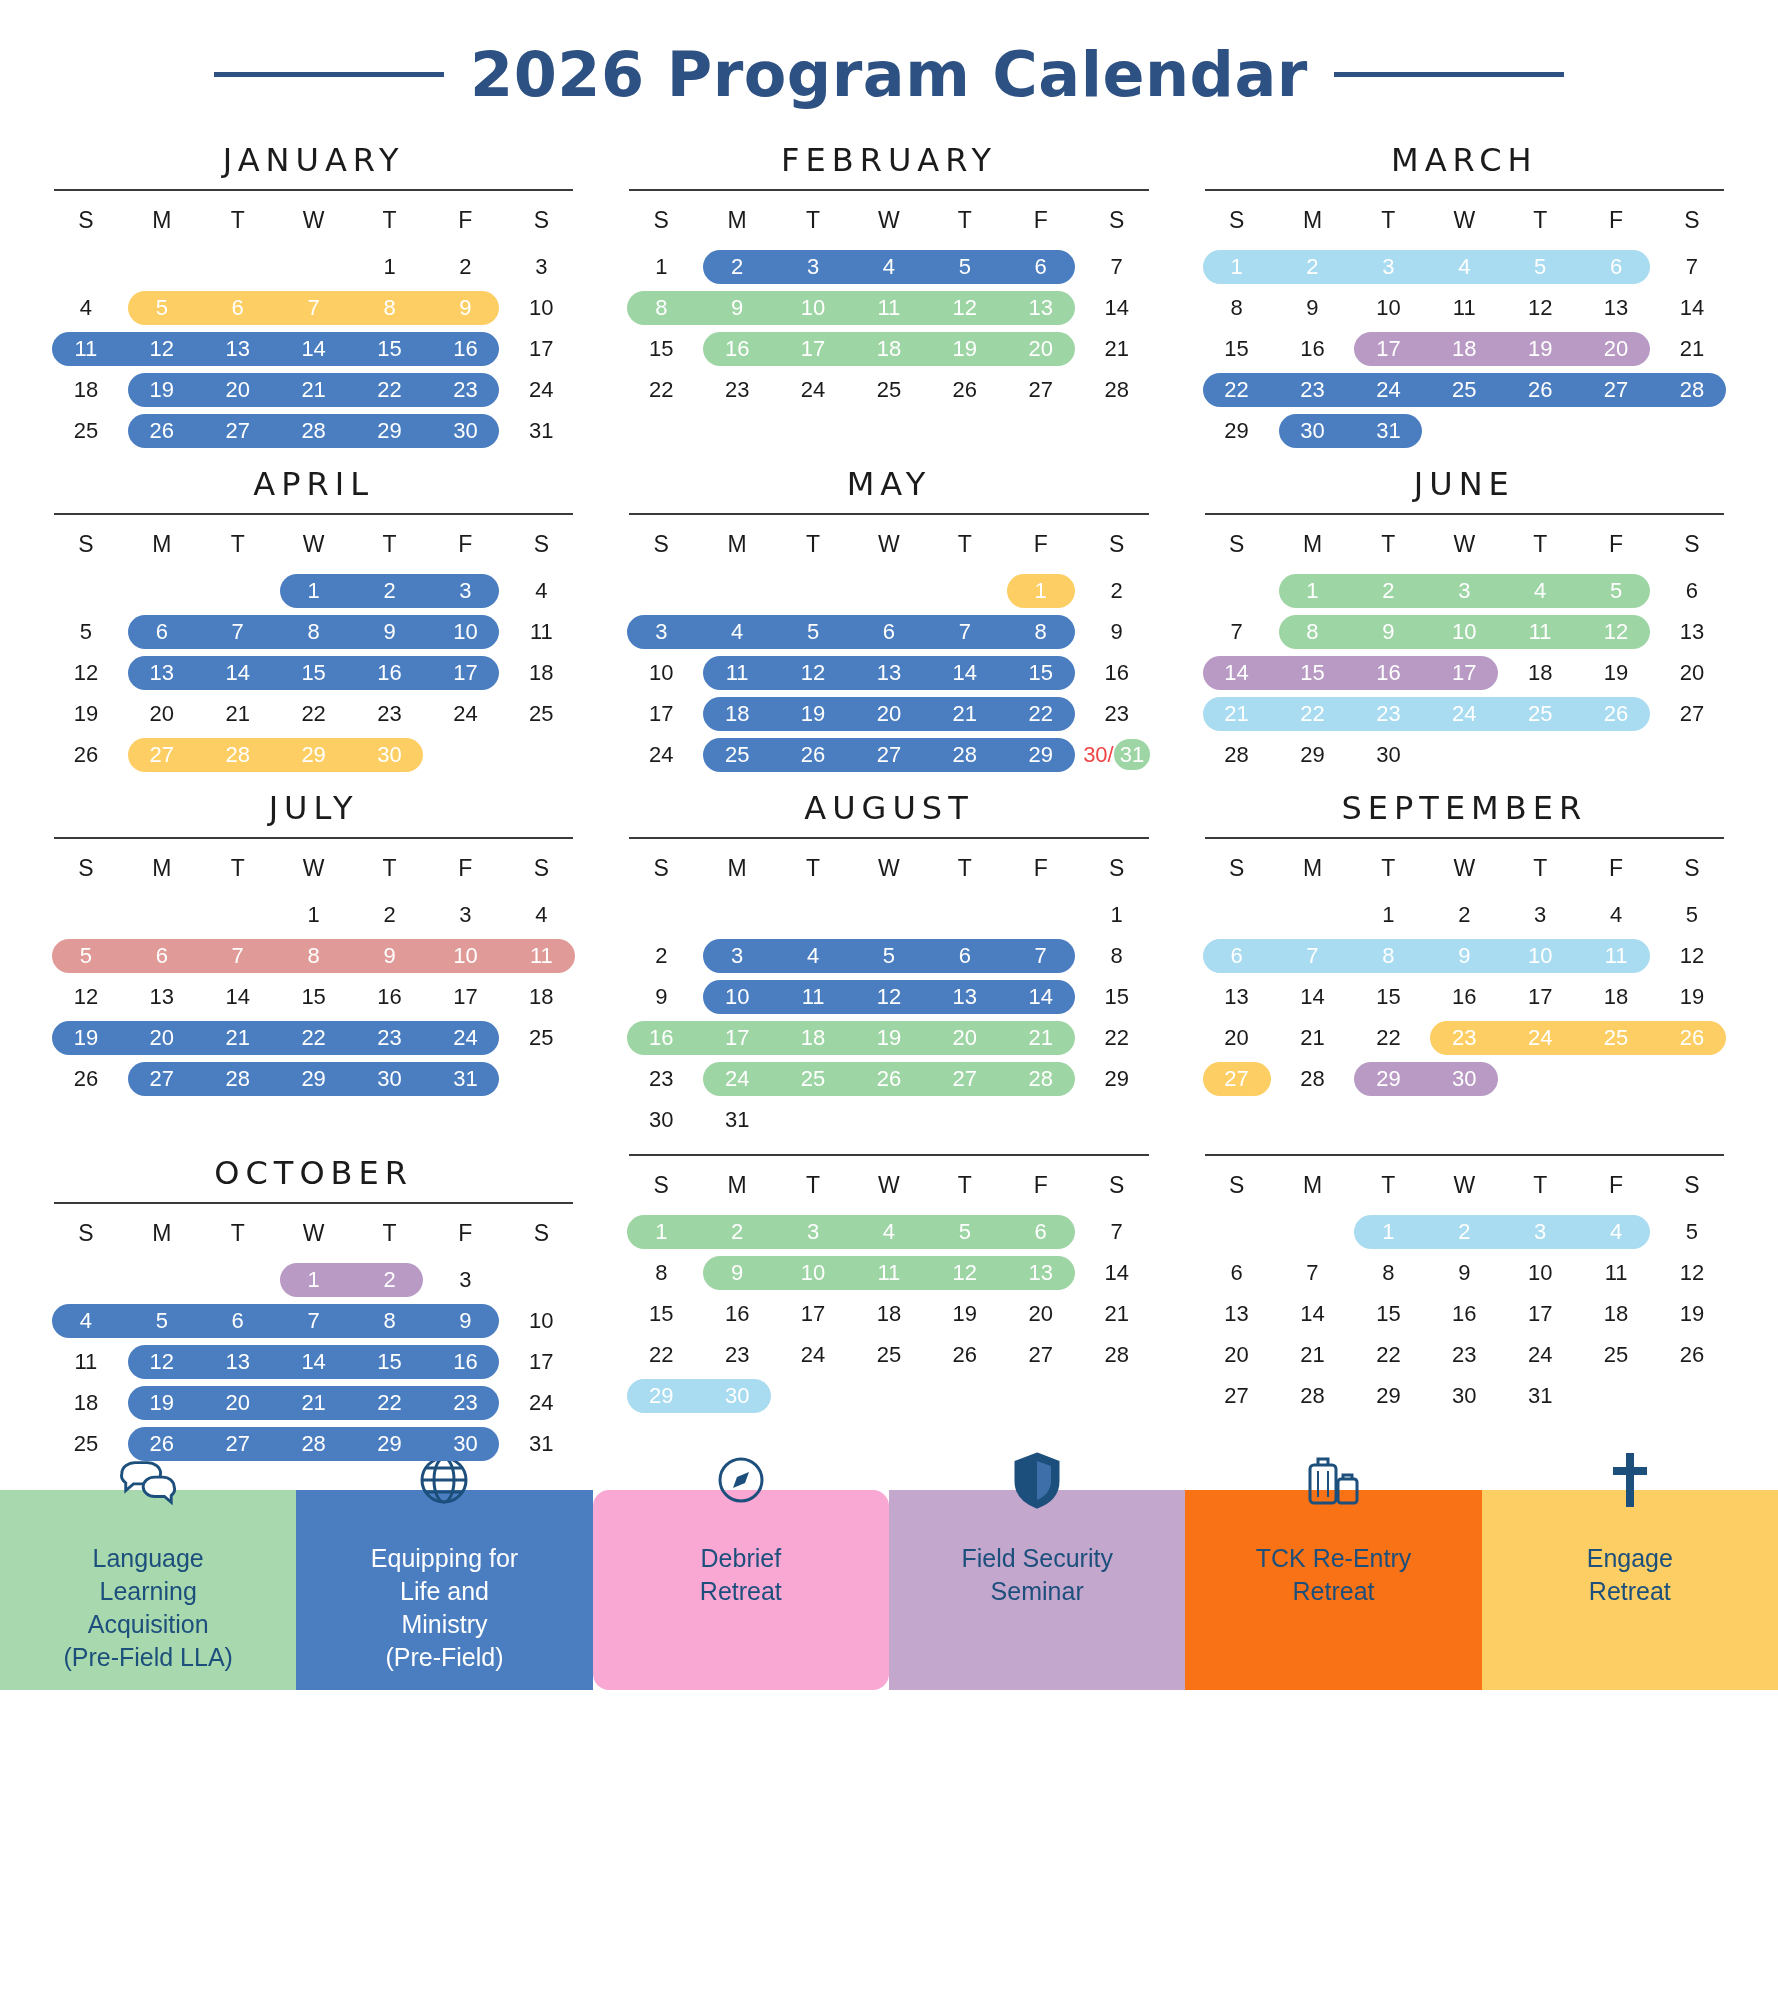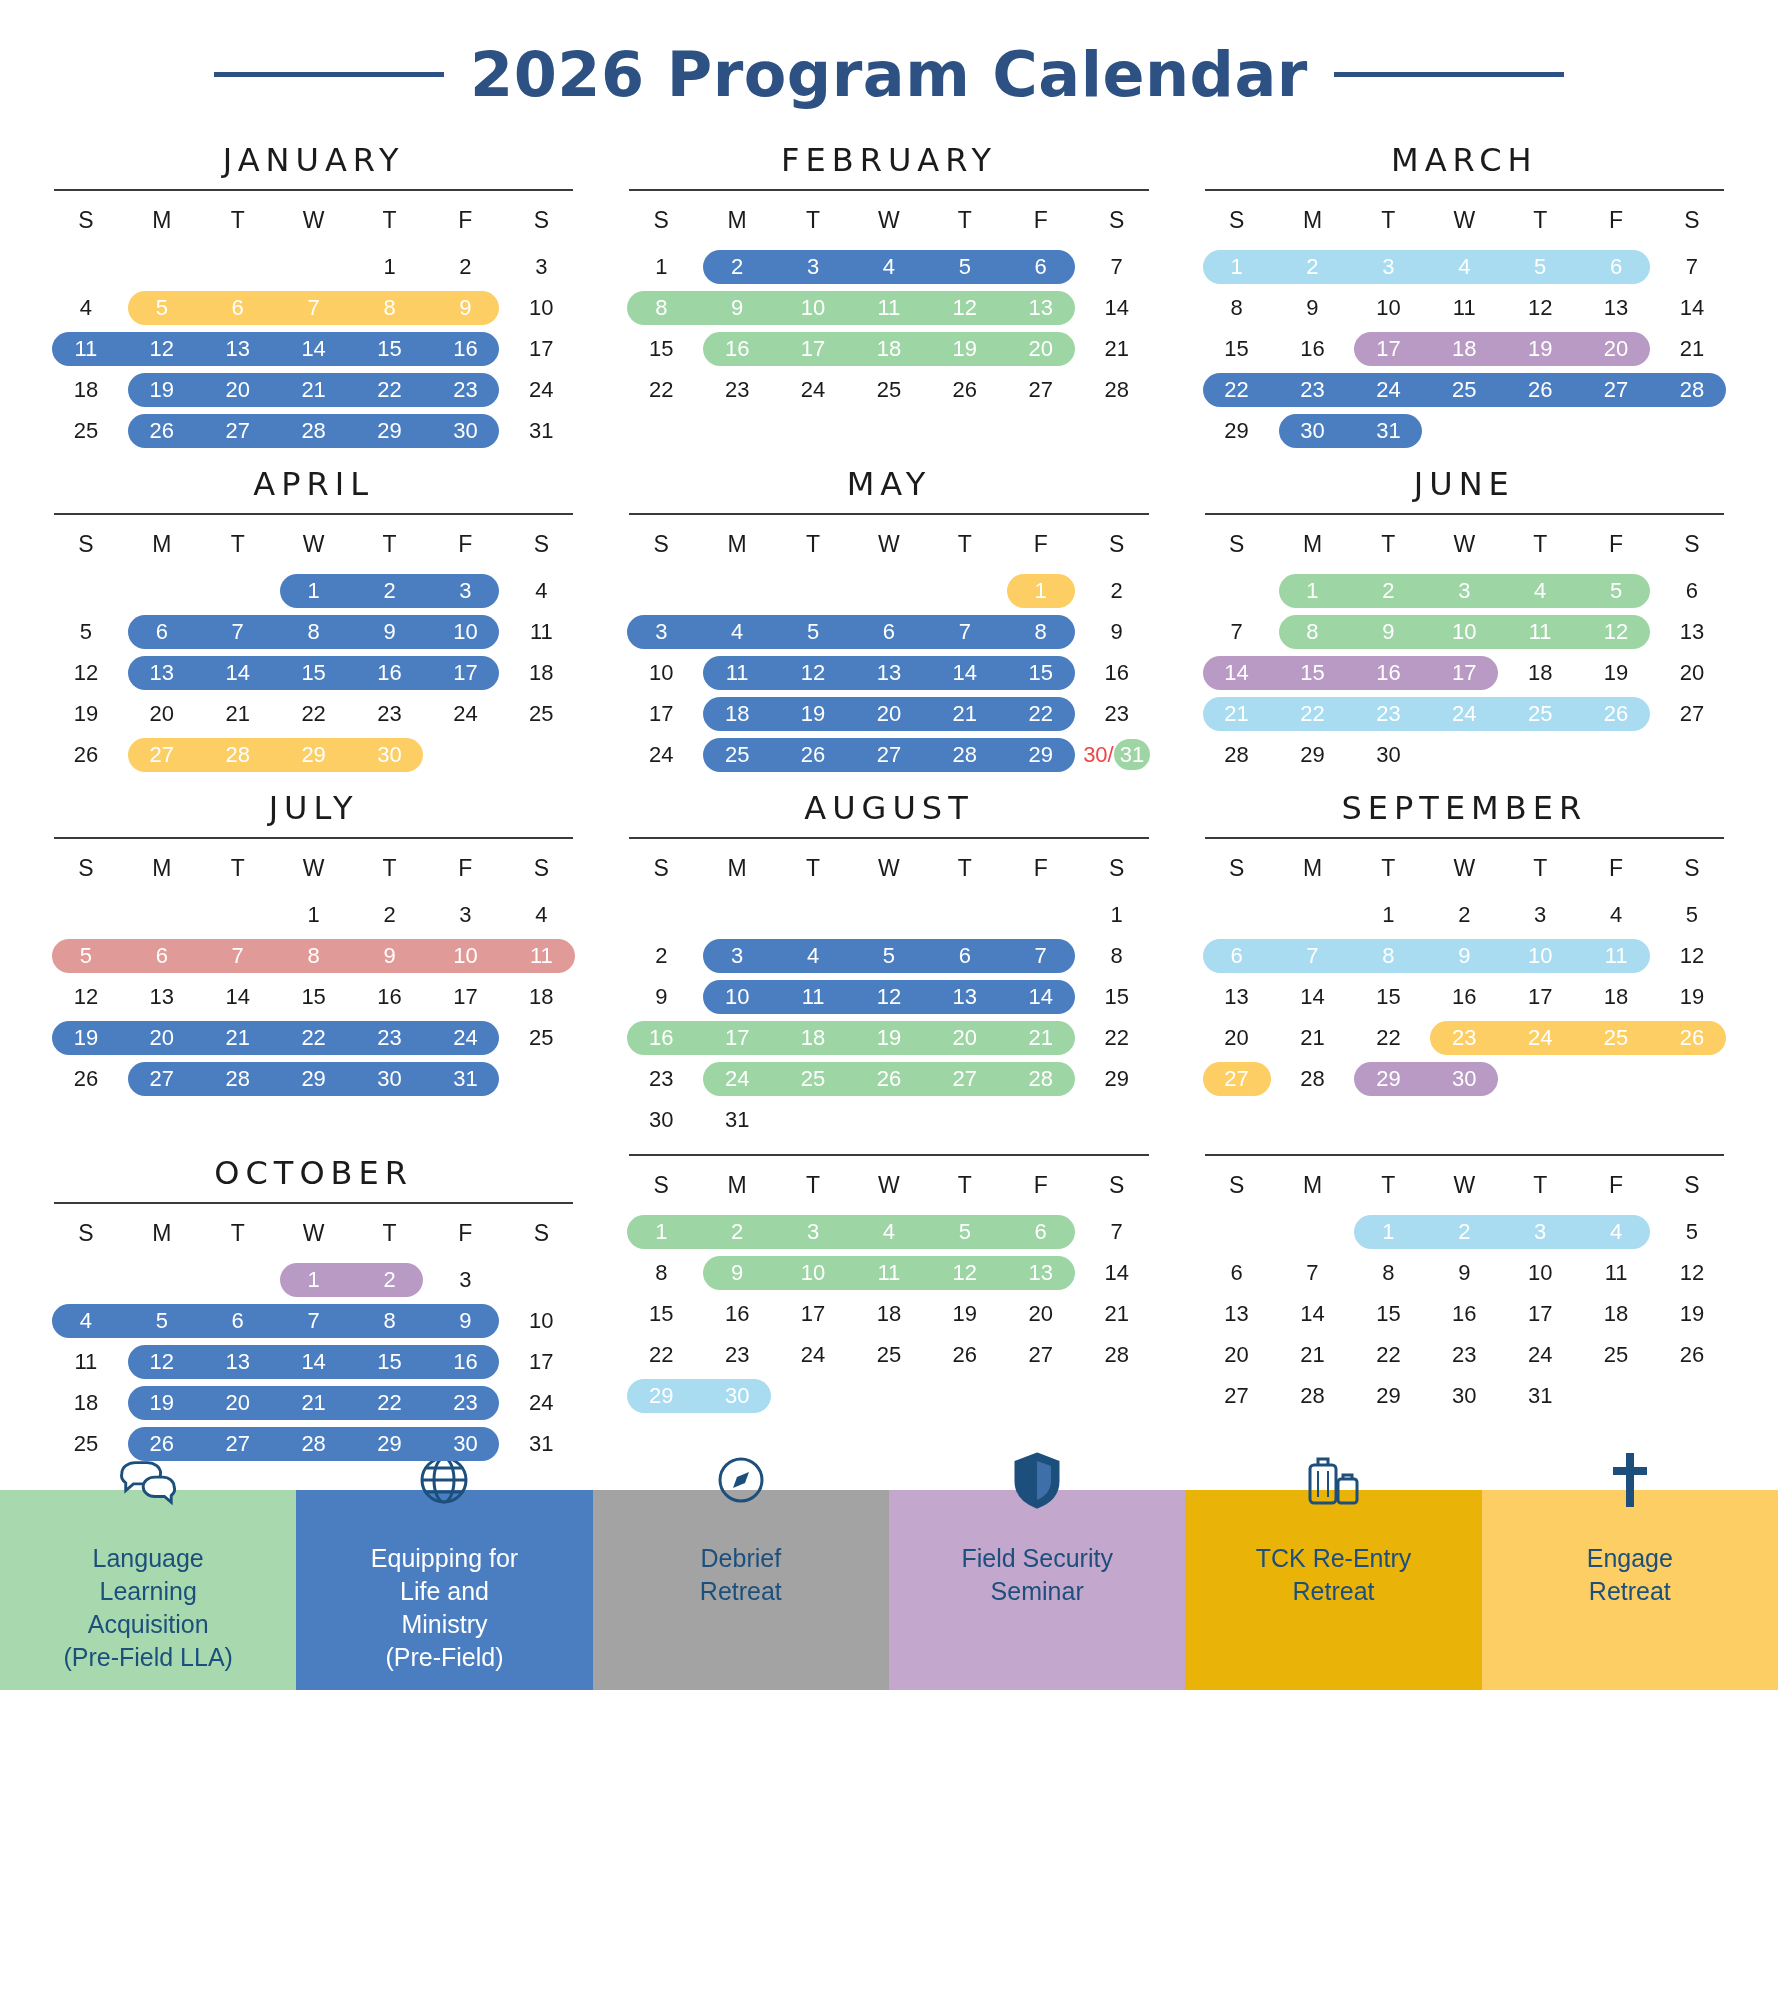--- a/index.html
+++ b/index.html
@@ -1679,41 +1679,41 @@
             <line x1="6" y1="28" x2="50" y2="28" stroke="#1d4f7c" stroke-width="3"></line>
             <line x1="9" y1="16" x2="47" y2="16" stroke="#1d4f7c" stroke-width="3"></line>
             <line x1="9" y1="40" x2="47" y2="40" stroke="#1d4f7c" stroke-width="3"></line>
           </svg>
         </div>
         <div class="legend-label">Equipping for
 Life and
 Ministry
 (Pre-Field)</div>
       </div>
-      <div class="legend-item" style="background: #a3a3a3;">
+      <div class="legend-item" style="background: #f9a8d4; border-radius: 16px;">
         <div class="legend-icon">
           <svg width="56" height="56" viewBox="0 0 56 56">
             <circle cx="28" cy="28" r="21" fill="none" stroke="#1d4f7c" stroke-width="3"></circle>
             <path d="M36 20 L24 25 L20 36 L32 31 Z" fill="#1d4f7c"></path>
           </svg>
         </div>
         <div class="legend-label">Debrief
 Retreat</div>
       </div>
       <div class="legend-item" style="background: rgb(196, 167, 205);">
         <div class="legend-icon">
           <svg width="50" height="58" viewBox="0 0 50 58">
             <path d="M25 3 L46 11 V30 C46 44 36 52 25 56 C14 52 4 44 4 30 V11 Z" fill="#1d4f7c" stroke="#1d4f7c" stroke-width="3"></path>
             <path d="M25 10 L39 15 V30 C39 40 32 46 25 49 Z" fill="#3e6fa8"></path>
           </svg>
         </div>
         <div class="legend-label">Field Security
 Seminar</div>
       </div>
-      <div class="legend-item" style="background: #eab308;">
+      <div class="legend-item" style="background: #f97316;">
         <div class="legend-icon">
           <svg width="58" height="58" viewBox="0 0 58 58">
             <rect x="6" y="14" width="26" height="38" rx="4" fill="none" stroke="#1d4f7c" stroke-width="3"></rect>
             <path d="M14 14 V8 h10 v6" fill="none" stroke="#1d4f7c" stroke-width="3"></path>
             <line x1="14" y1="20" x2="14" y2="46" stroke="#1d4f7c" stroke-width="2"></line>
             <line x1="24" y1="20" x2="24" y2="46" stroke="#1d4f7c" stroke-width="2"></line>
             <rect x="34" y="28" width="19" height="24" rx="3" fill="none" stroke="#1d4f7c" stroke-width="3"></rect>
             <path d="M39 28 V24 h9 v4" fill="none" stroke="#1d4f7c" stroke-width="3"></path>
           </svg>
         </div>

